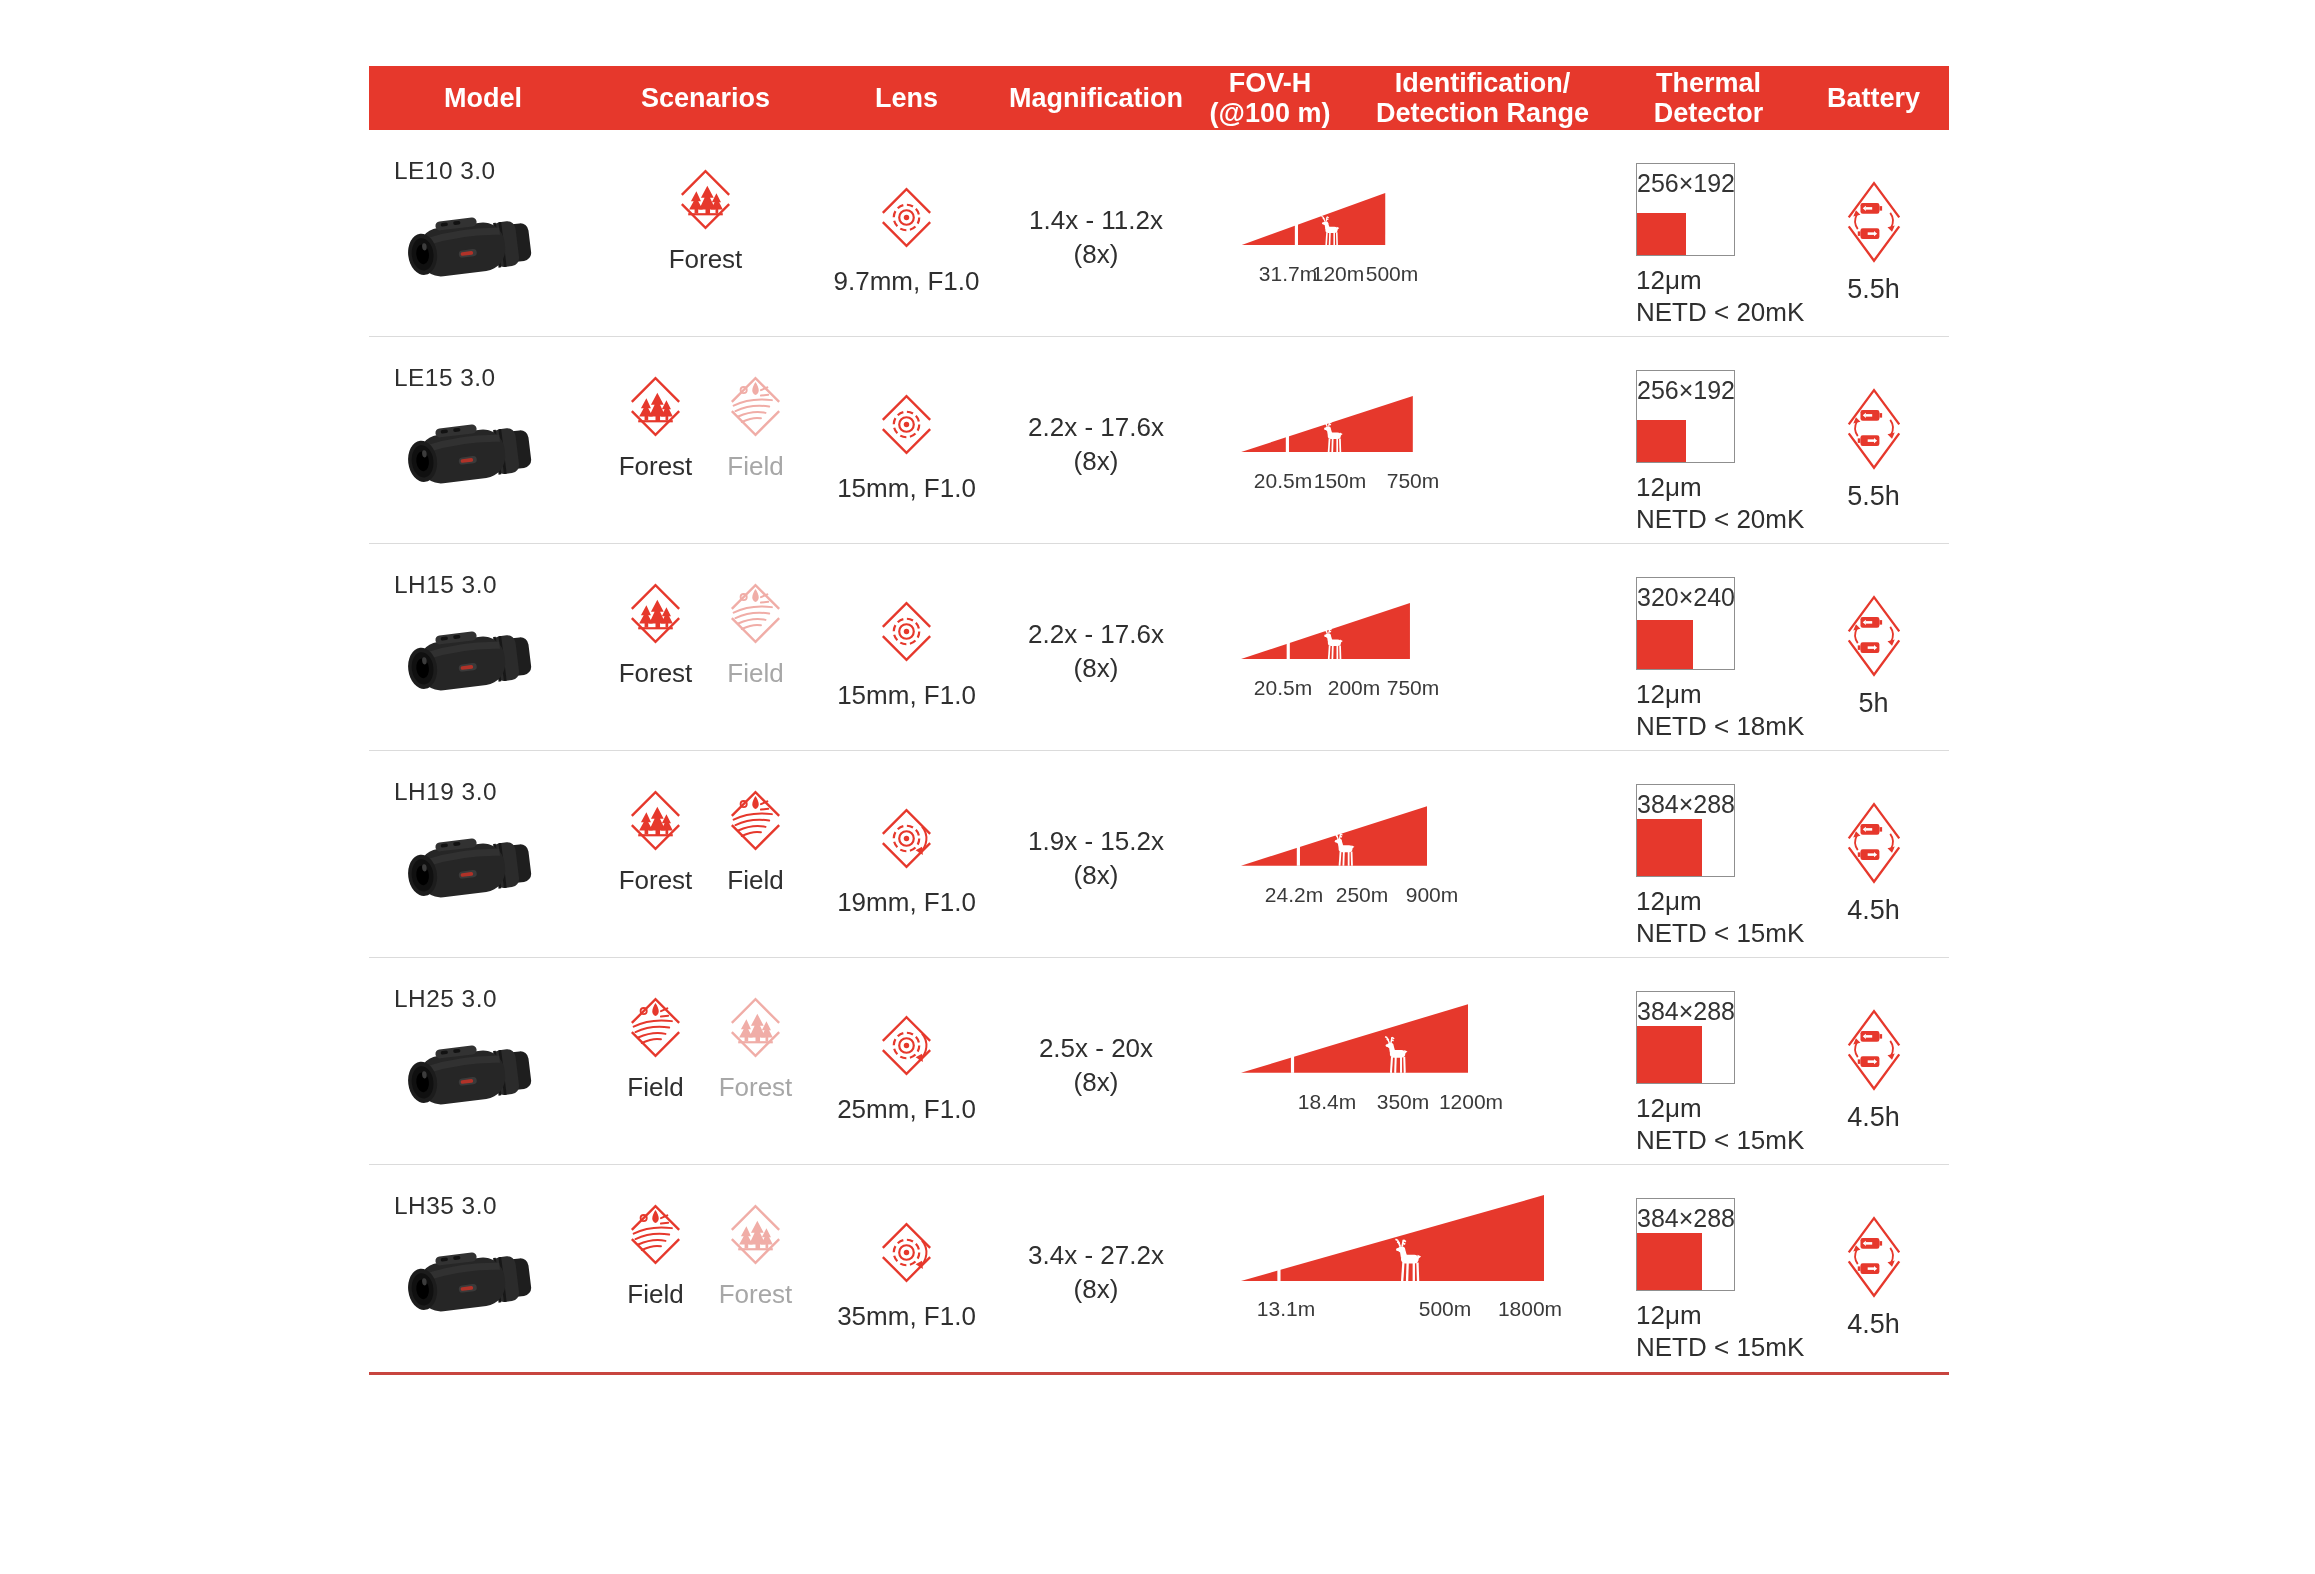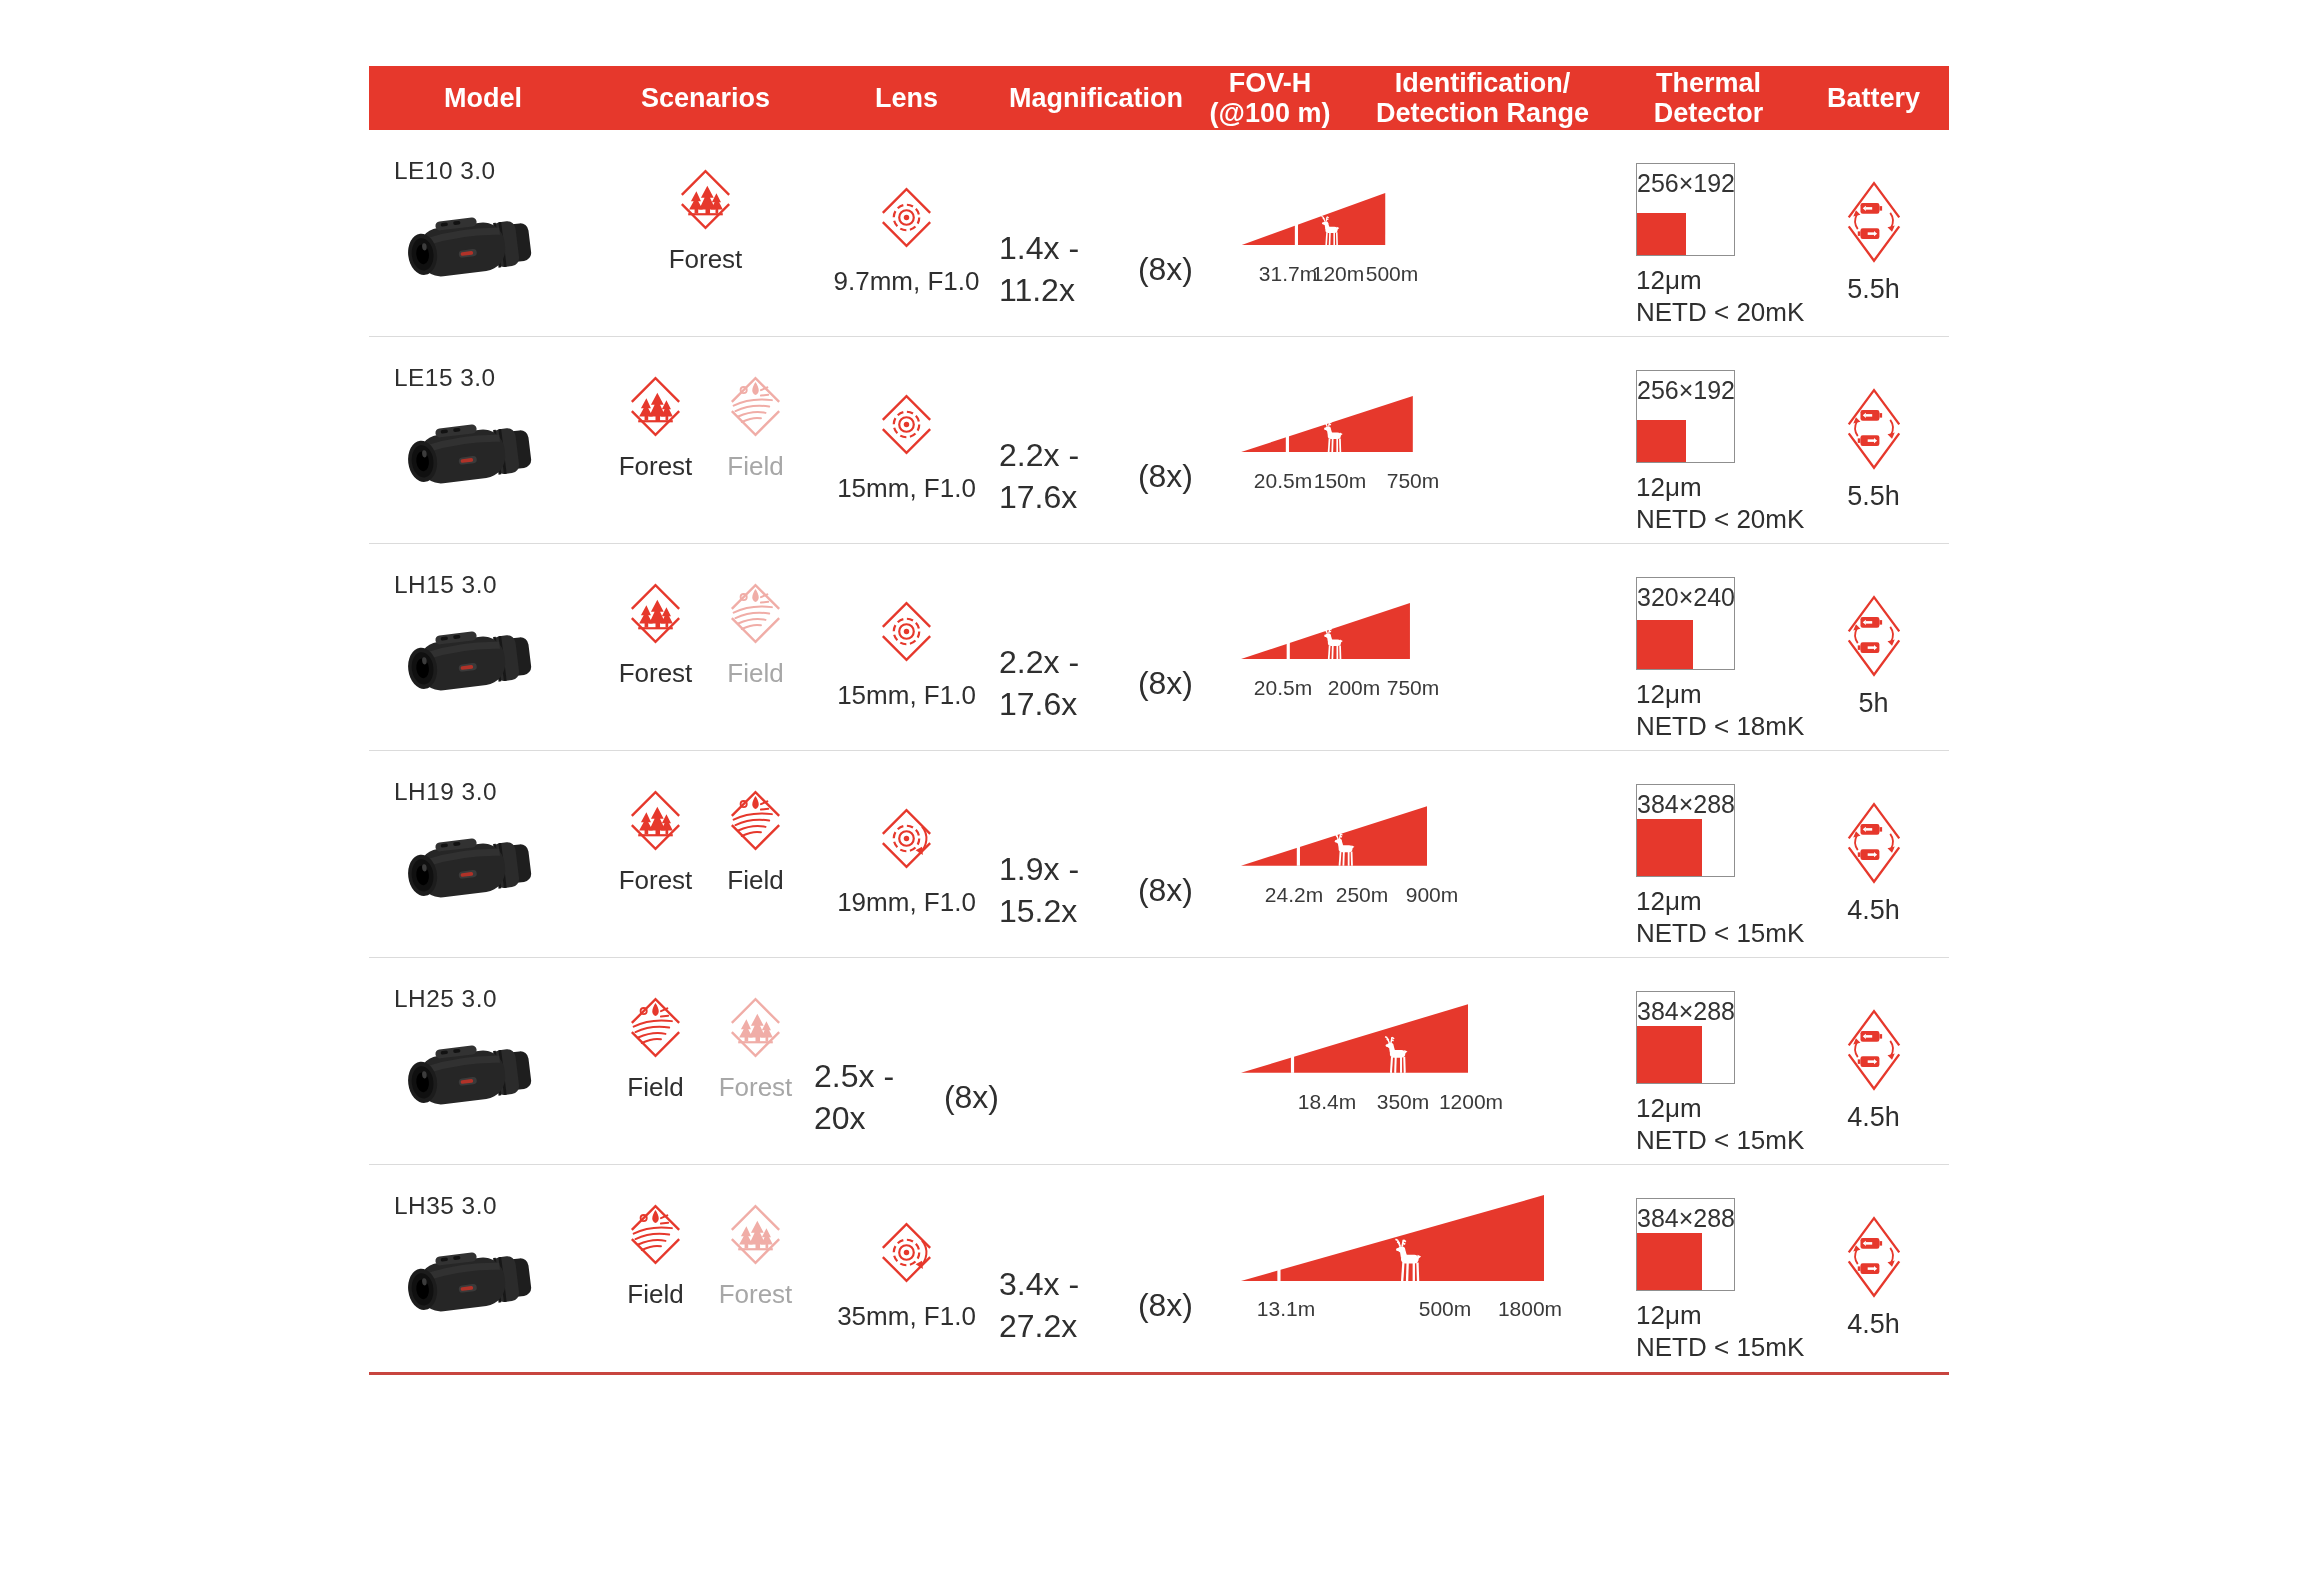--- a/index.html
+++ b/index.html
@@ -23,21 +23,21 @@
   
   .cell-scenarios{display:flex;justify-content:center;align-items:flex-start;gap:20px;padding-top:34px}
   .scenario{display:flex;flex-direction:column;align-items:center;width:80px}
   .scenario .label{margin-top:9px;font-size:26px}
   .scenario.active{color:var(--red)} .scenario.active .label{color:var(--dark)}
   .scenario.faded{color:var(--red-faded)} .scenario.faded .label{color:var(--gray)}
   
   .cell-lens{display:flex;flex-direction:column;align-items:center;padding-top:52px;color:var(--red)}
   .lens-label{margin-top:12.7px;font-size:26px;color:var(--dark);white-space:nowrap}
   
-  .cell-mag{display:flex;flex-direction:row;align-items:center;padding-top:74px;font-size:32px;line-height:1.3}
+  .cell-mag{display:flex;flex-direction:column;align-items:center;padding-top:74px;font-size:26px;line-height:1.3}
   
   .cell-range{grid-column:5 / span 2;position:relative}
   .range-svg{position:absolute;left:48px;bottom:91px}
   .range-label{position:absolute;top:132px;transform:translateX(-50%);font-size:21px;color:#3A3A3A;white-space:nowrap}
   
   .detector-box{position:absolute;left:18px;top:33px;width:99px;height:93px;border:1.8px solid var(--box-border);background:#fff}
   .detector-res{position:absolute;top:5.4px;left:0;right:0;text-align:center;font-size:25px;color:#333}
   .detector-fill{position:absolute;left:0;bottom:0;background:var(--red)}
   .thermal-text{position:absolute;left:18px;top:134px;font-size:26px;line-height:32px;white-space:nowrap}
   
@@ -752,20 +752,36 @@
             <polygon points="41,24 34,37 38,37 32,50 39,50 39,55 44,55 44,50 50,50 44,37 48,37"></polygon>
             <polygon points="51,32 46,42 49,42 45,50 50,50 50,54 53,54 53,50 58,50 54,42 56,42"></polygon>
             <rect x="20" y="54" width="38" height="2.4"></rect>
           </g>
         </svg>
 
         <span class="label">Forest</span>
       </div>
     </div>
 
+    <div class="cell cell-lens">
+      <svg width="71" height="71" viewBox="0 0 78 78">
+        <g stroke="currentColor" stroke-width="2.6" fill="none">
+                <path d="M13 34 L39 8 L65 34"></path>
+                <path d="M65 44 L39 70 L13 44"></path>
+              </g>
+        <circle cx="39" cy="39" r="14" stroke="currentColor" stroke-width="2.4" fill="none" stroke-dasharray="7 4"></circle>
+        <circle cx="39" cy="39" r="8" stroke="currentColor" stroke-width="2.4" fill="none"></circle>
+        <circle cx="39" cy="39" r="3" fill="currentColor"></circle>
+        <g stroke="currentColor" stroke-width="2.2" fill="none">
+          <path d="M56 26 A 20 20 0 0 1 53 55"></path>
+          <polygon points="49,52 57,57 56,48" fill="currentColor" stroke="none"></polygon>
+        </g>
+      </svg>
+      <span class="lens-label">25mm, F1.0</span>
+    </div>
 
     <div class="cell cell-mag">
       <span>2.5x - 20x</span>
       <span>(8x)</span>
     </div>
 
     <div class="cell cell-range">
       <svg class="range-svg" width="227" height="69" viewBox="0 0 251 76">
         <polygon class="tri-poly" fill="#E6382C" points="0,76 251,0 251,76"></polygon>
         <rect class="tri-tick" y="0" width="3.5" fill="#fff" x="55.2" height="76"></rect>

